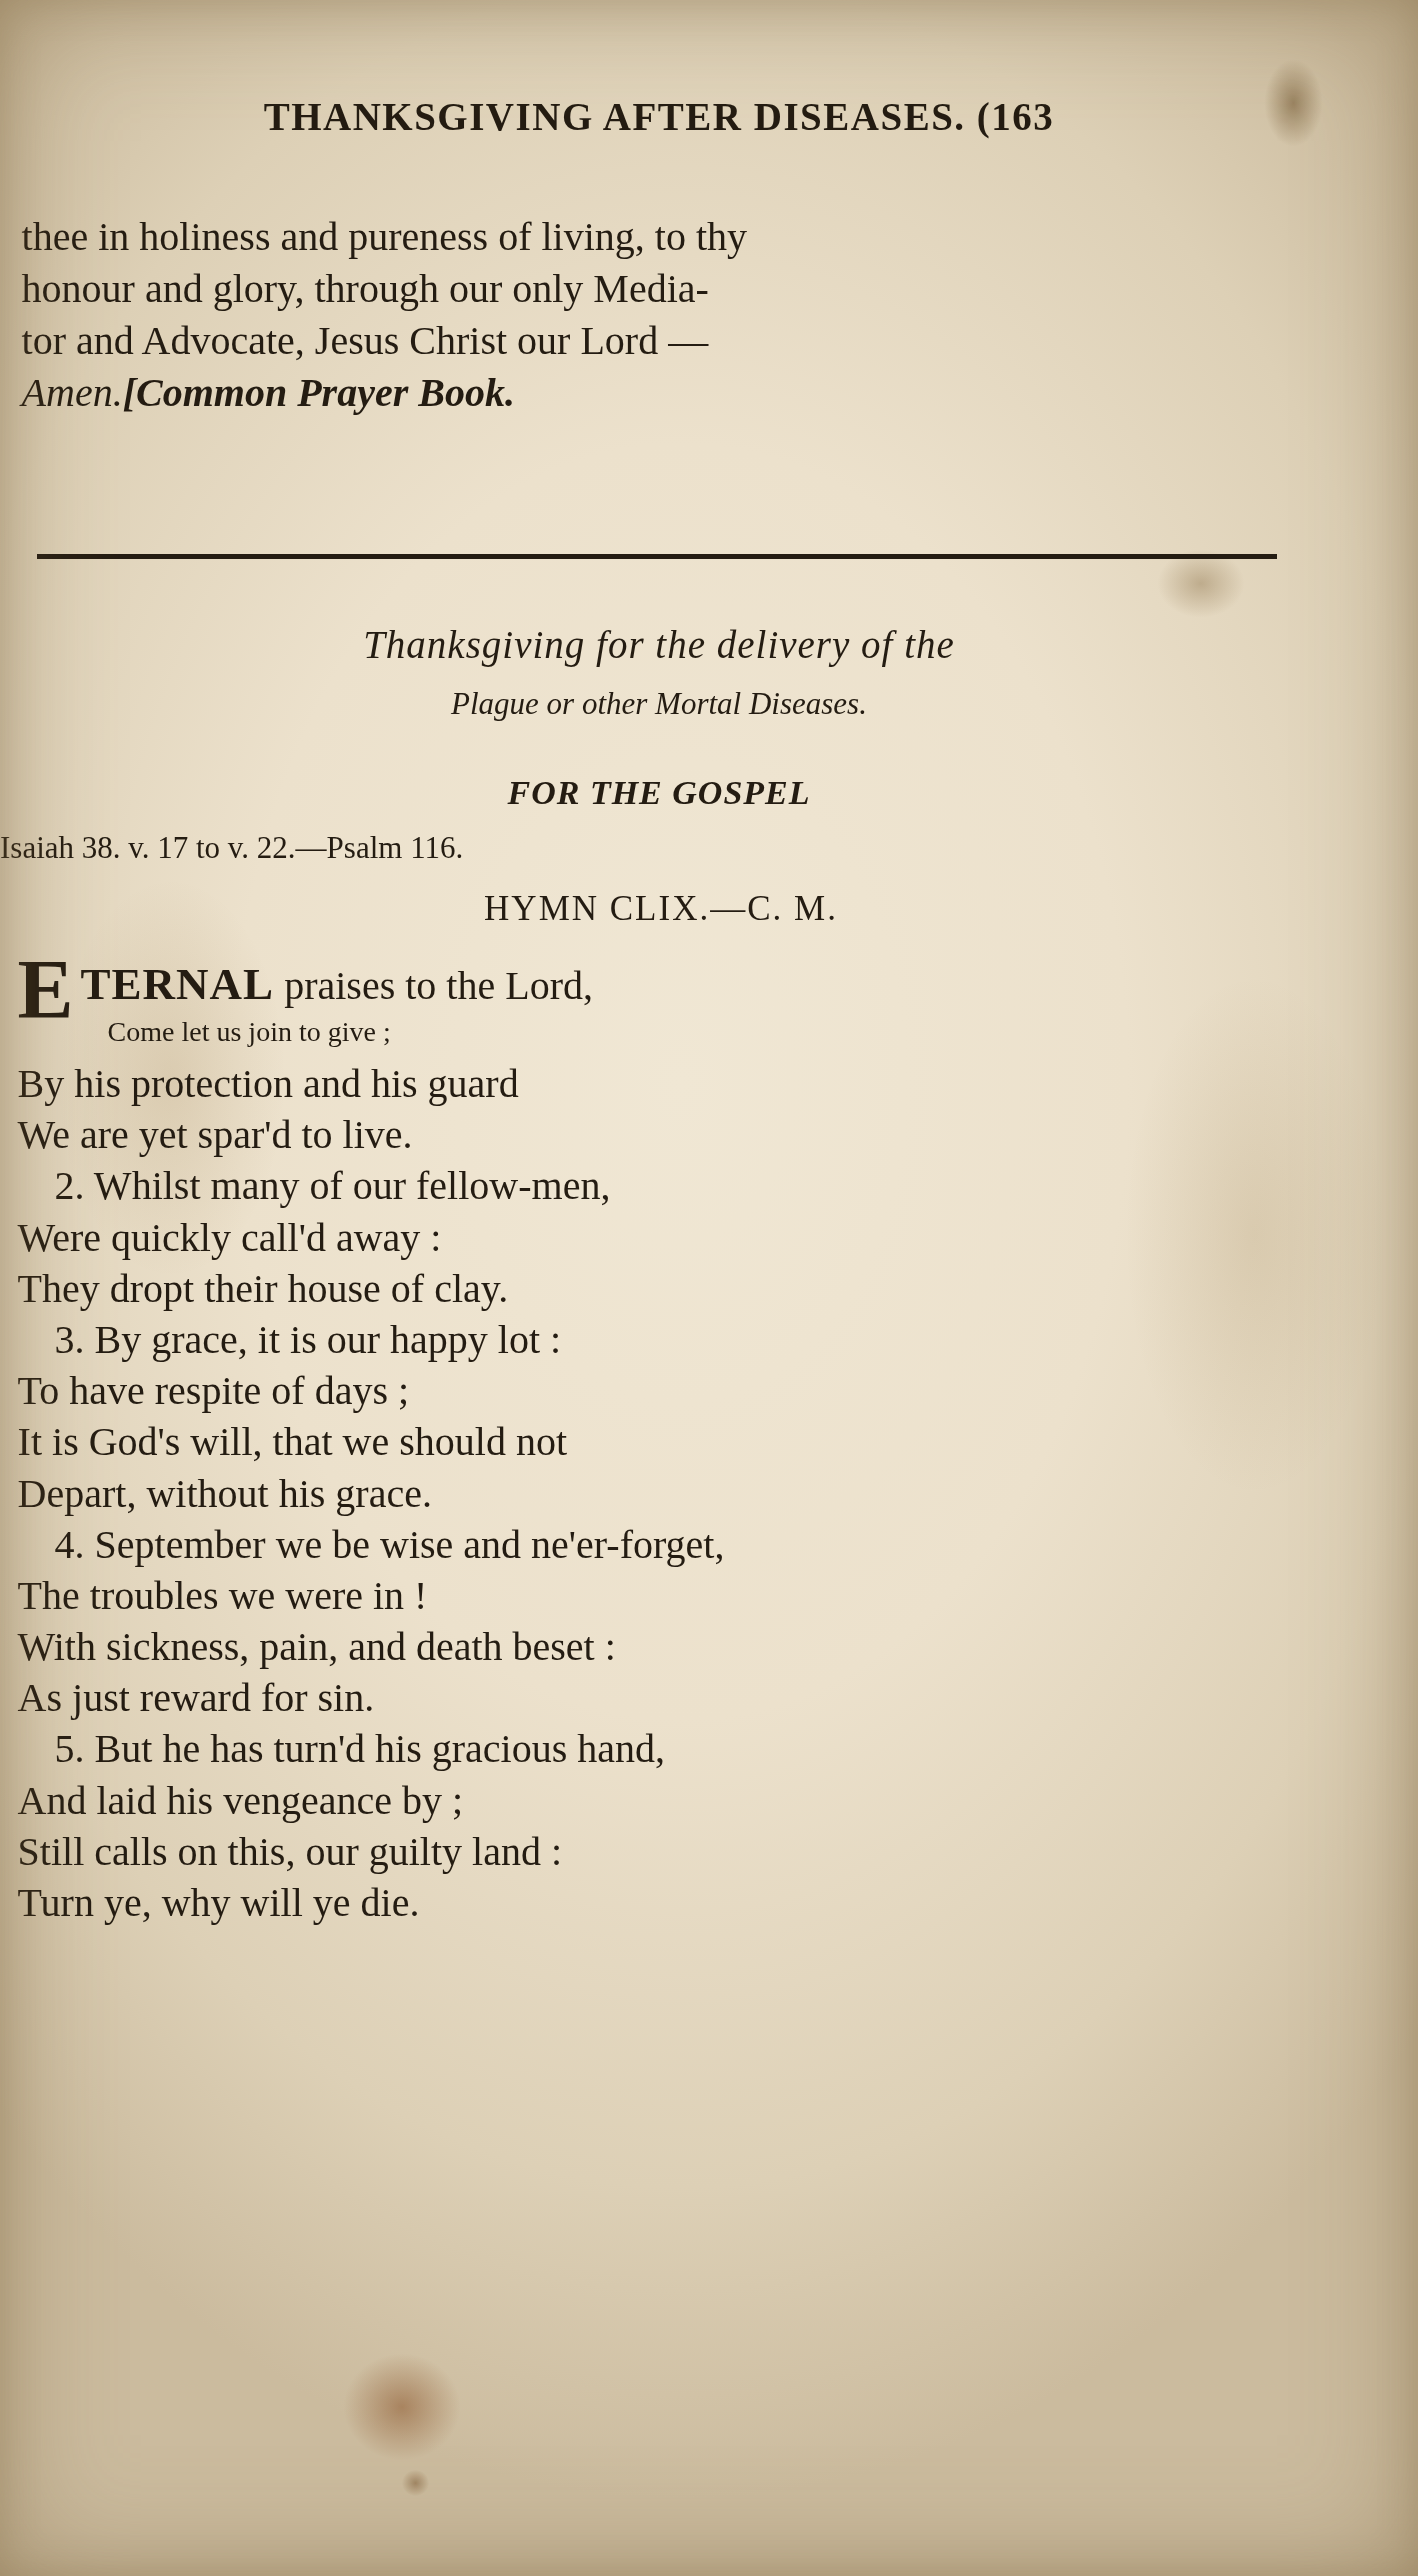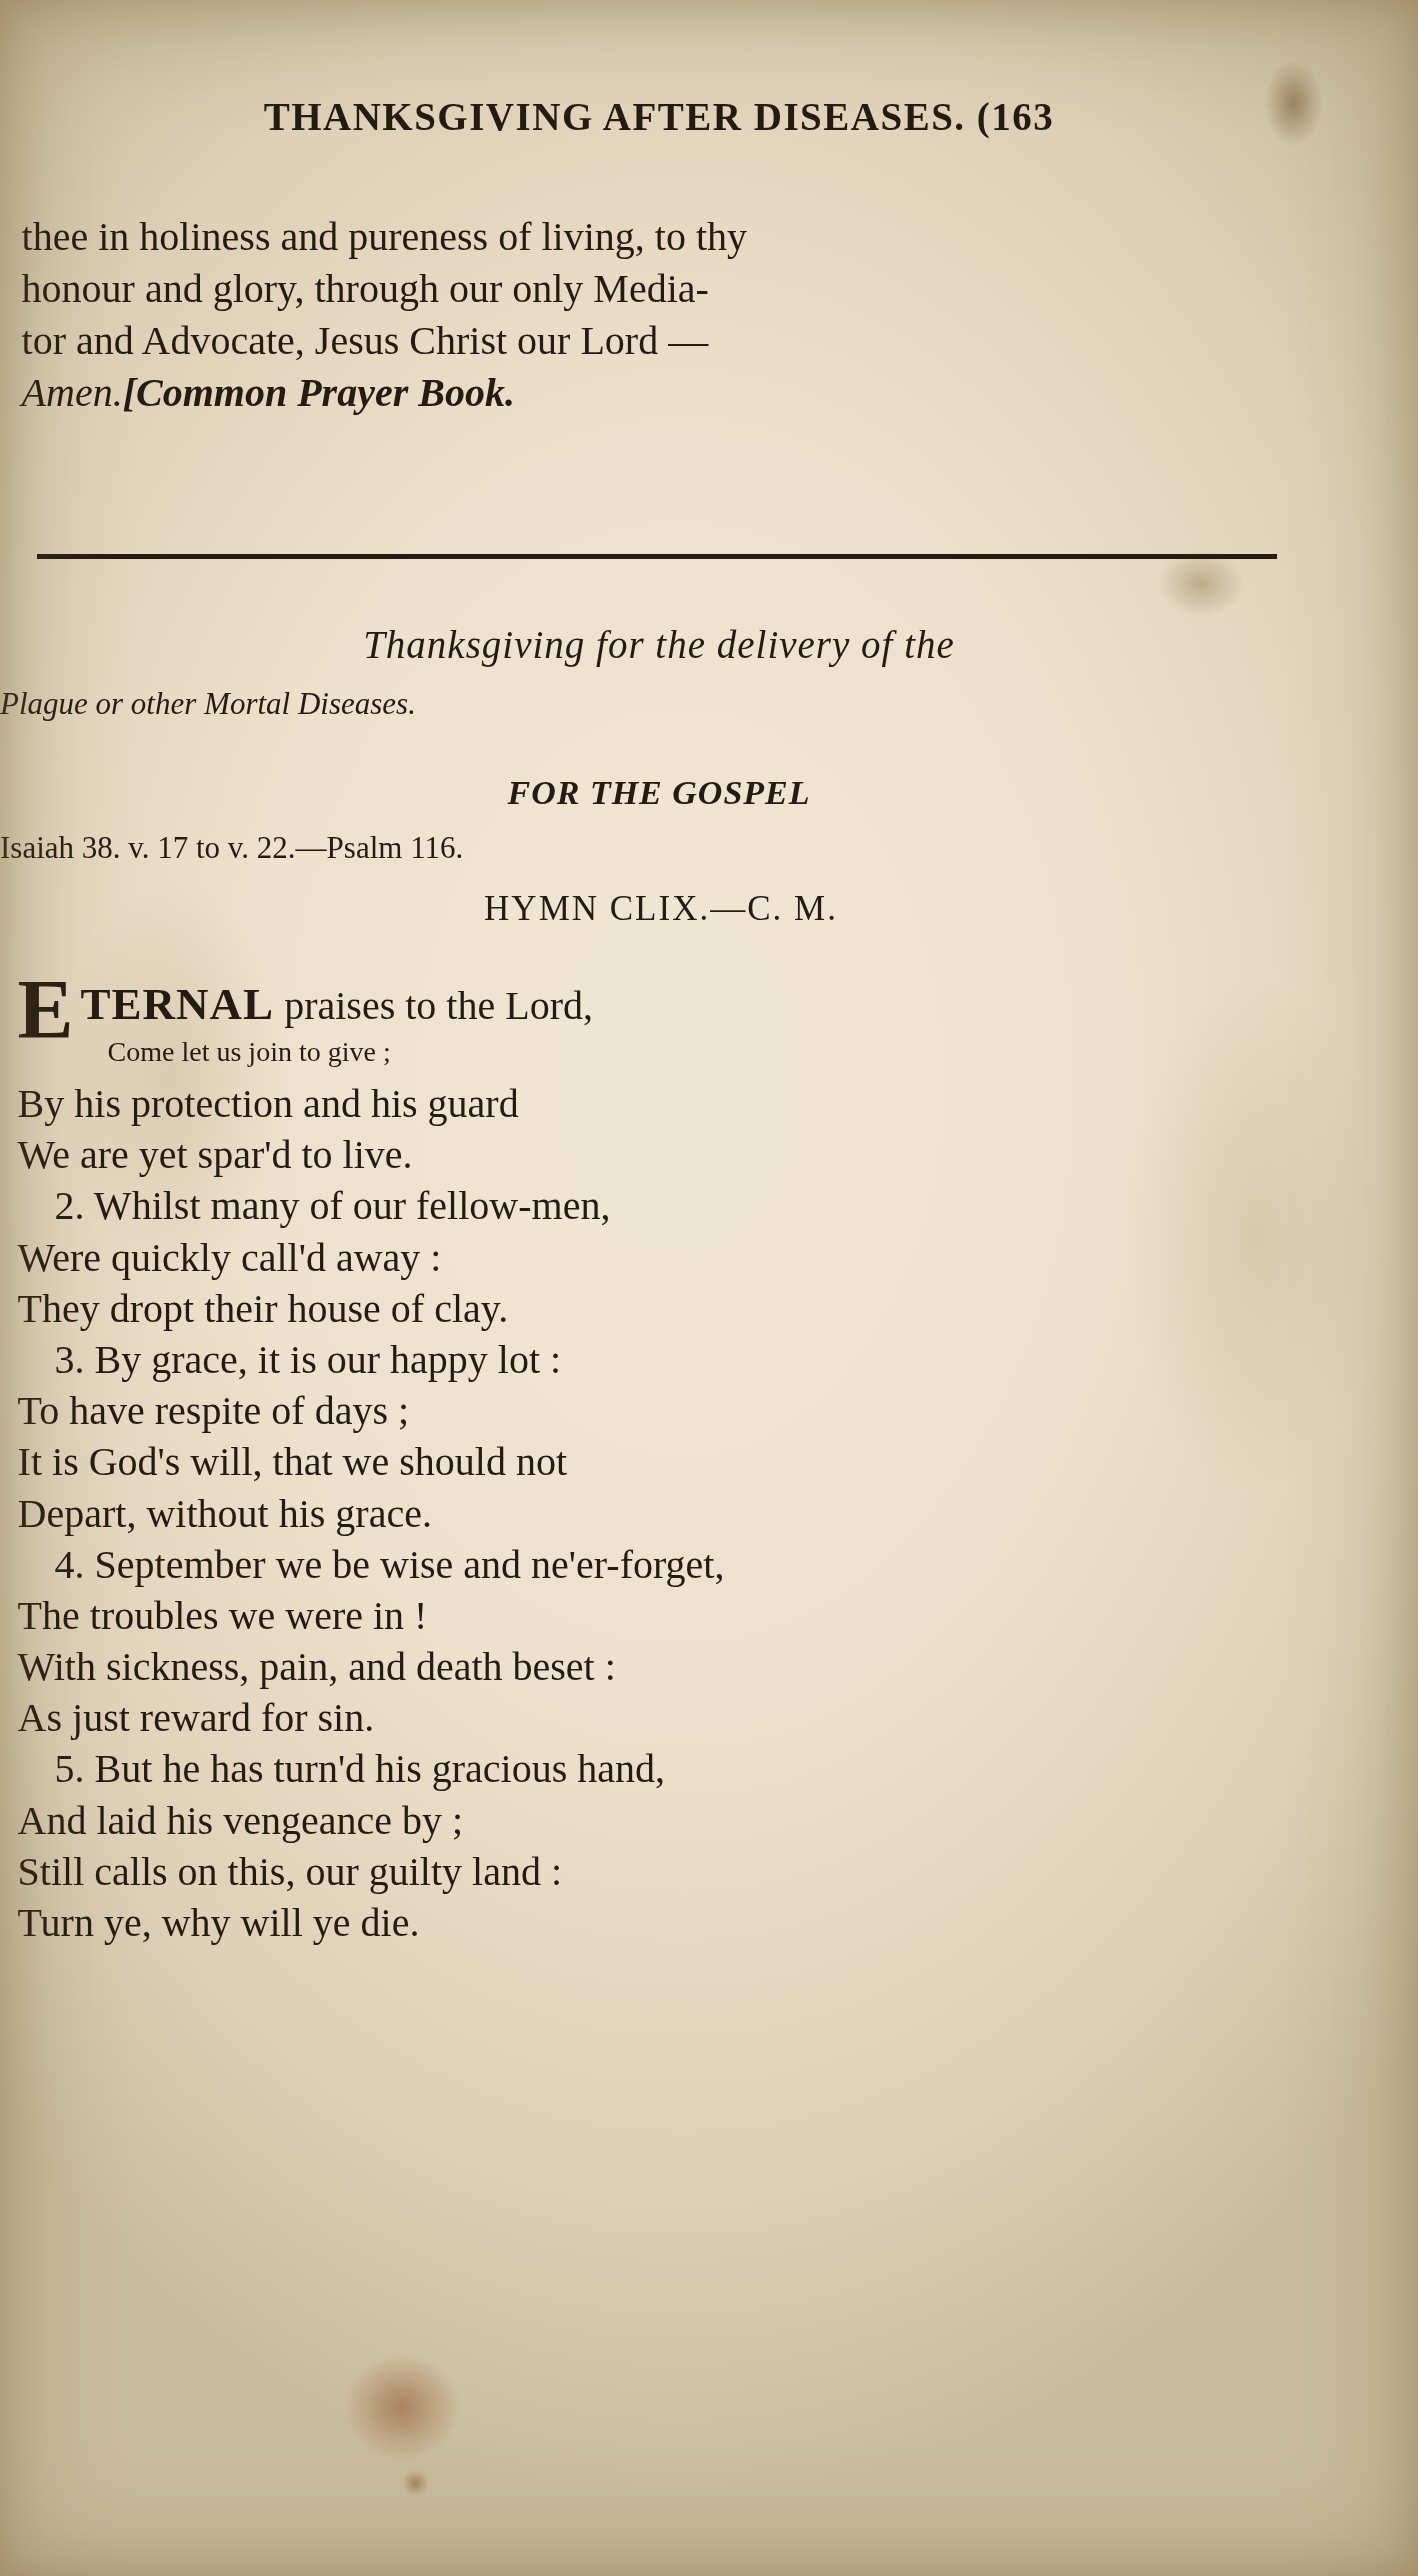--- a/index.html
+++ b/index.html
@@ -96,21 +96,21 @@
     text-align: center;
     font-style: italic;
     font-size: 39px;
     letter-spacing: 1px;
     white-space: nowrap;
   }
   .sect-sub {
     position: absolute;
     left: 0; right: 0;
     top: 686px;
-    text-align: left;
+    text-align: center;
     font-style: italic;
     font-size: 31px;
     white-space: nowrap;
   }
   .gospel {
     position: absolute;
     left: 0; right: 0;
     top: 774px;
     text-align: center;
     font-style: italic;
@@ -159,21 +159,20 @@
     font-size: 84px;
     line-height: 0.95;
     font-weight: bold;
     font-family: "Liberation Serif", serif;
   }
   .dropcap-first {
     padding-left: 63px;
     display: block;
     white-space: nowrap;
     font-size: 40px;
-    margin-top: 20px;
   }
   .dropcap-first .bigrest {
     font-size: 45px;
     letter-spacing: 1px;
     font-weight: bold;
   }
   .dropcap-second {
     padding-left: 90px;
     display: block;
     white-space: nowrap;

